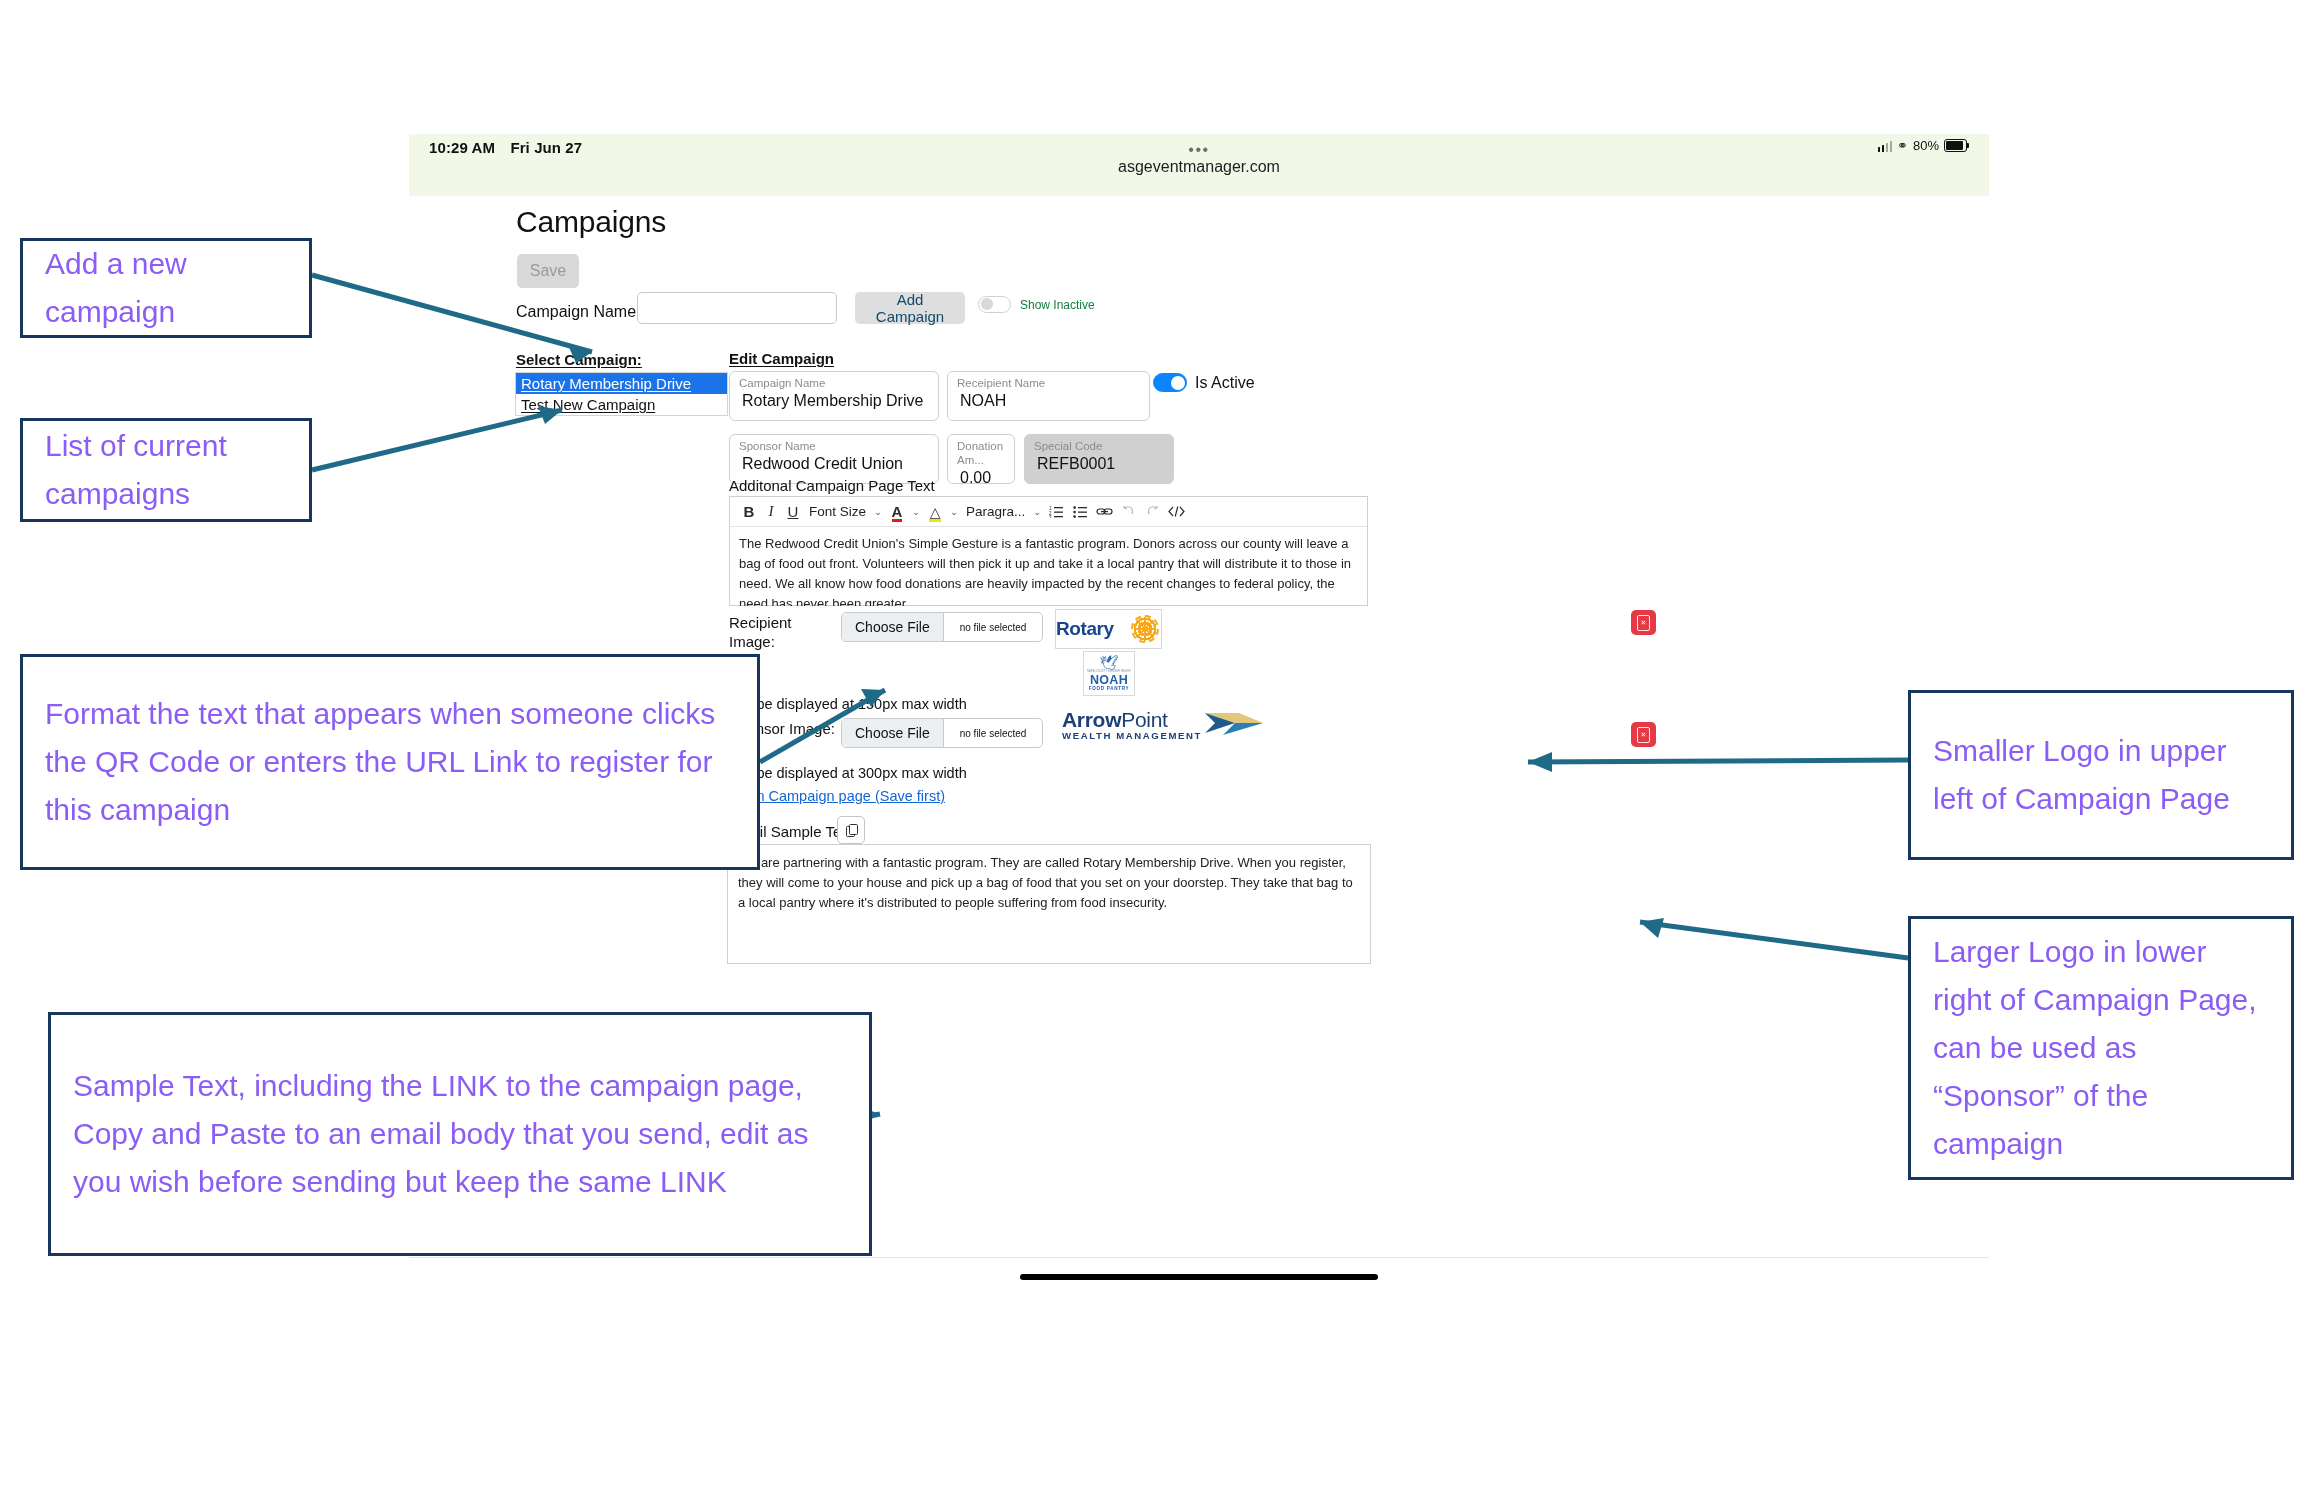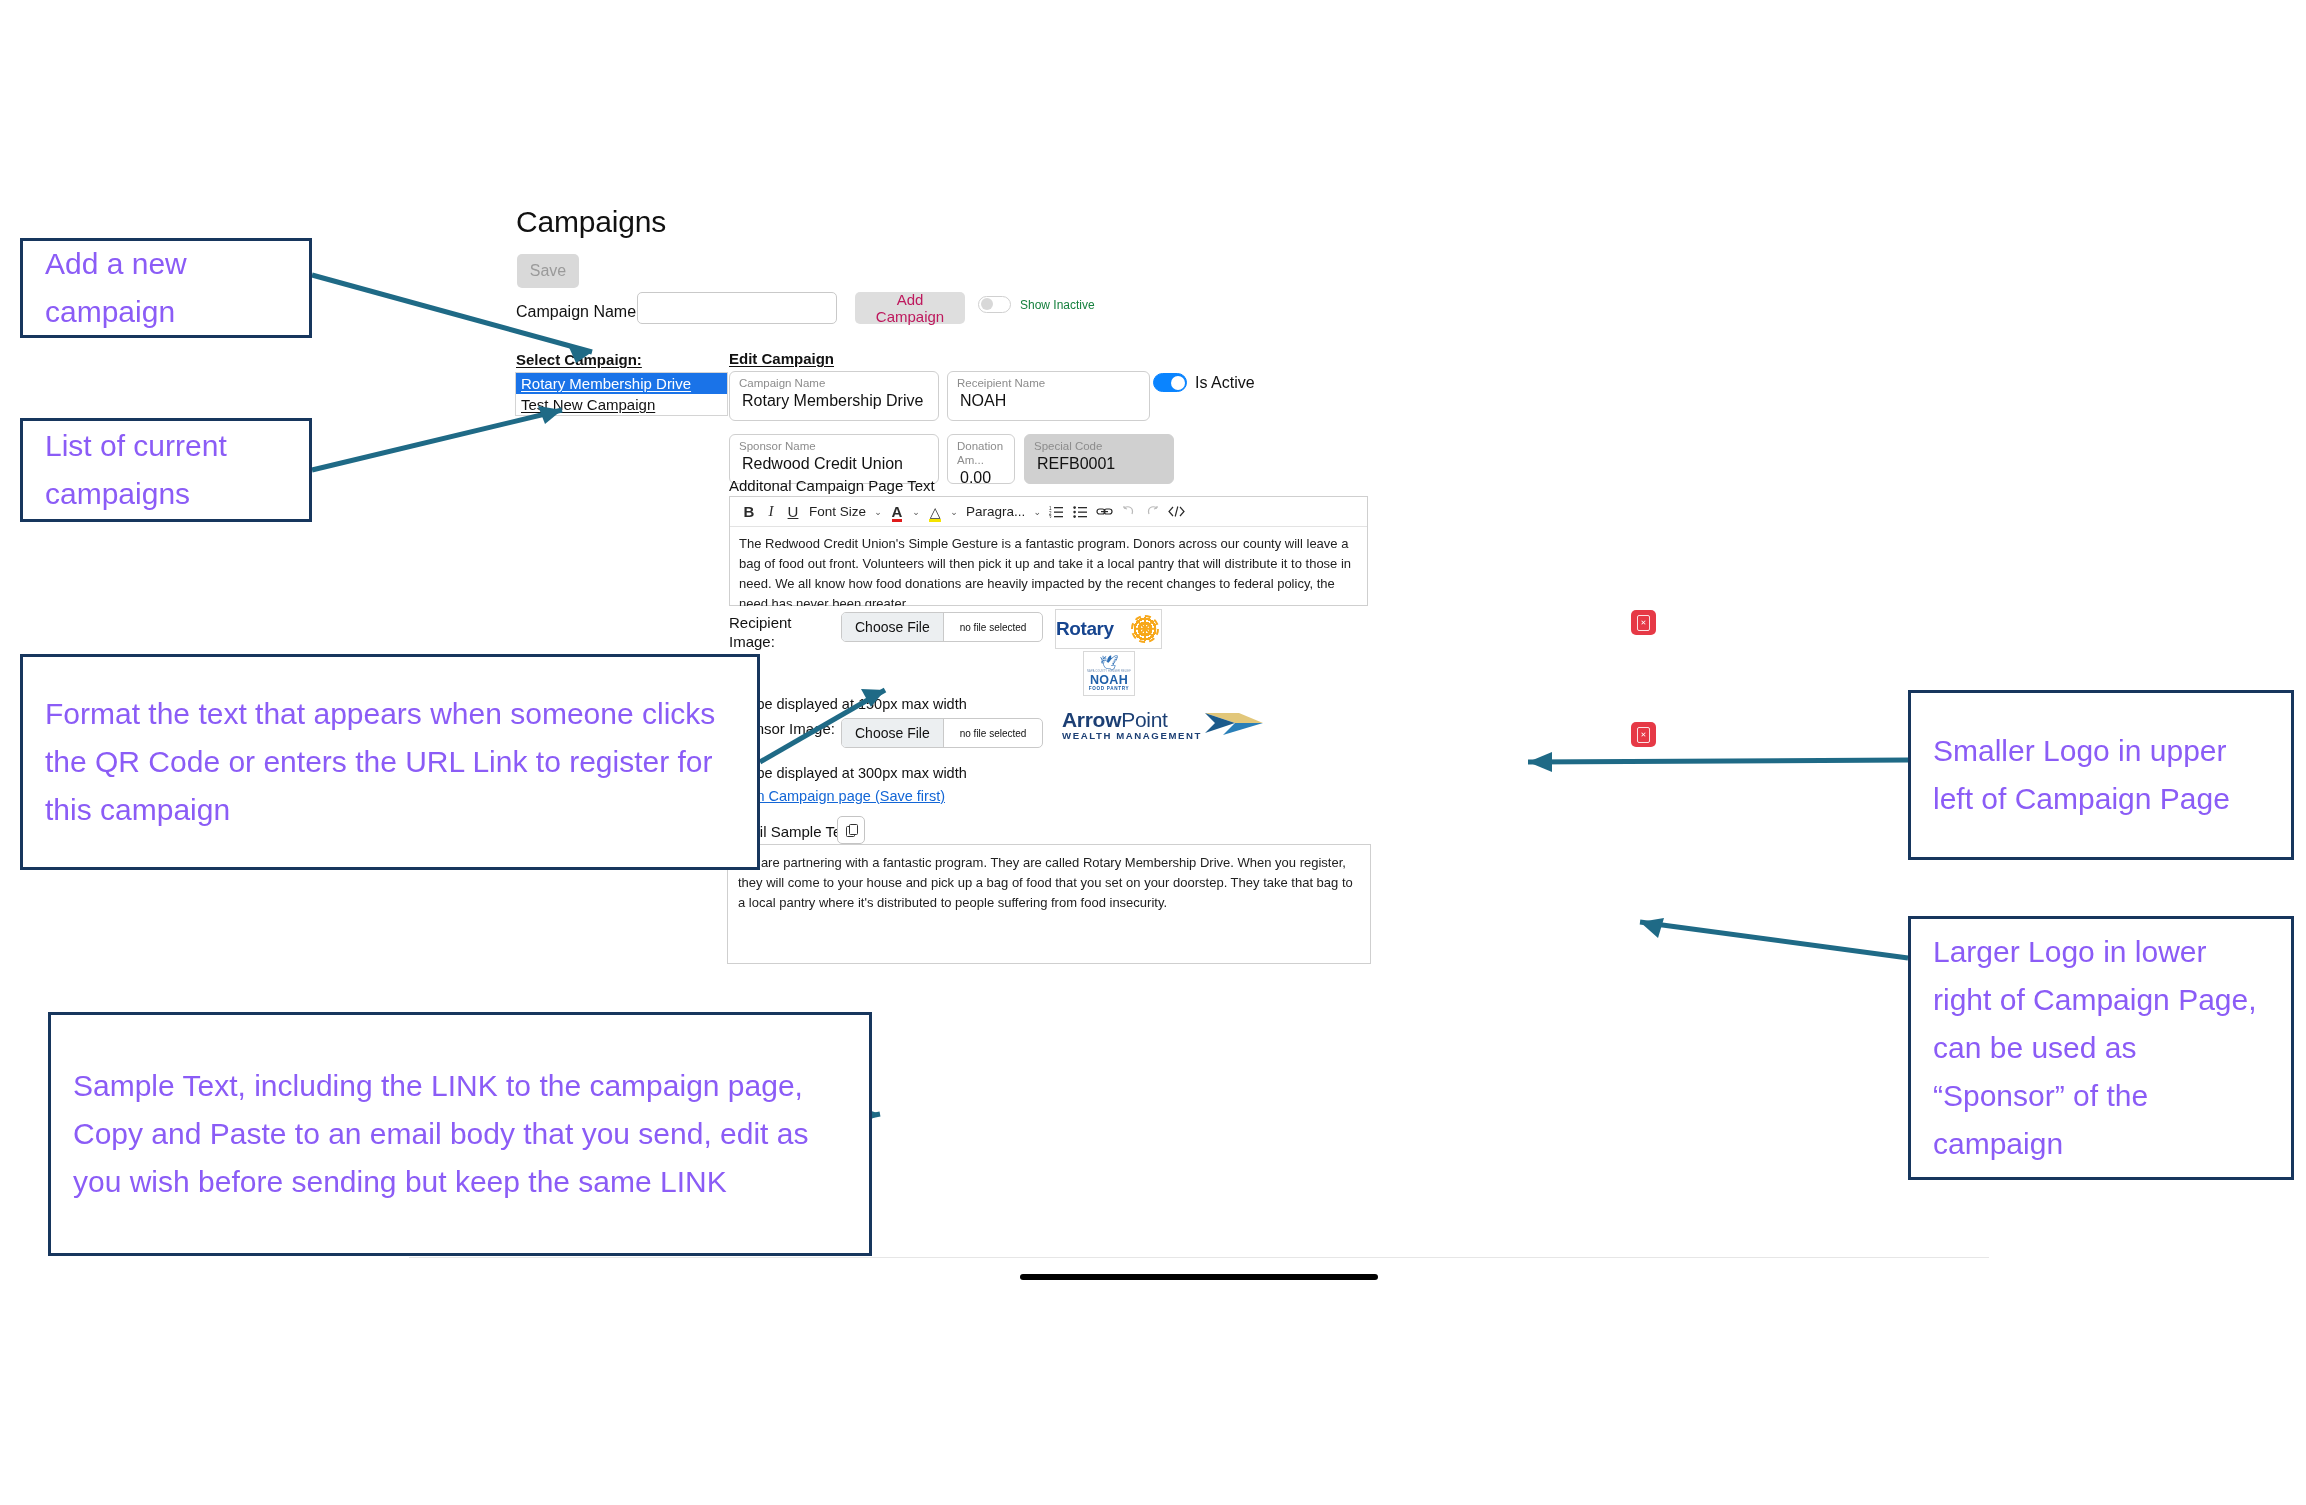--- a/index.html
+++ b/index.html
@@ -65,21 +65,21 @@
     position:absolute;left:107px;top:107px;font-size:16px;color:#111;
   }
   #camp-name-input{
     position:absolute;left:228px;top:96px;width:200px;height:32px;
     border:1px solid #c9c9c9;border-radius:5px;background:#fff;
     font-size:15px;font-family:inherit;padding:0 7px;box-sizing:border-box;color:#111;
   }
   #add-camp-btn{
     position:absolute;left:446px;top:96px;width:110px;height:32px;
     background:#dedede;border:none;border-radius:5px;
-    color:#be185d;font-size:15px;font-family:inherit;
+    color:#0c4a6e;font-size:15px;font-family:inherit;
     display:flex;align-items:center;justify-content:center;
   }
   #show-inactive-wrap{position:absolute;left:569px;top:100px;display:flex;align-items:center;gap:9px;}
   .switch{width:33px;height:17px;border-radius:10px;background:#fff;border:1.3px solid #d0d0d0;position:relative;box-sizing:border-box;}
   .switch .knob{position:absolute;left:1.5px;top:1.3px;width:12px;height:12px;border-radius:50%;background:#d8d8d8;}
   .switch.on{background:#0a84ff;border-color:#0a84ff;}
   .switch.on .knob{left:auto;right:1.5px;background:#fff;}
   #show-inactive-label{font-size:12px;color:#15803d;}
 
   
@@ -204,20 +204,41 @@
   #c-sample{left:48px;top:1012px;width:824px;height:244px;}
   #c-small{left:1908px;top:690px;width:386px;height:170px;}
   #c-large{left:1908px;top:916px;width:386px;height:264px;}
   svg#annot-lines{position:absolute;left:0;top:0;width:2306px;height:1505px;pointer-events:none;}
 </style>
 </head>
 <body>
 
 <div id="tablet">
 
+  <div id="browser-bar">
+    <div id="status-left">
+      <span class="t">10:29 AM</span>
+      <span class="d">Fri Jun 27</span>
+    </div>
+    <div id="tabs-dots">•••</div>
+    <div id="url-text">asgeventmanager.com</div>
+    <div id="status-right">
+      <span class="signal-bars">
+          <i></i>
+          <i></i>
+          <i></i>
+          <i></i>
+        </span>
+      <span class="wifi-ico">⚭</span>
+      <span class="batt-pct">80%</span>
+      <span class="batt">
+          <span></span>
+        </span>
+    </div>
+  </div>
 
   <div id="page">
 
     <div id="page-title">Campaigns</div>
 
     <button id="save-btn">Save</button>
 
     <div id="camp-name-label">Campaign Name:</div>
     <input id="camp-name-input" type="text" value="" style="">
     <button id="add-camp-btn">Add Campaign</button>

